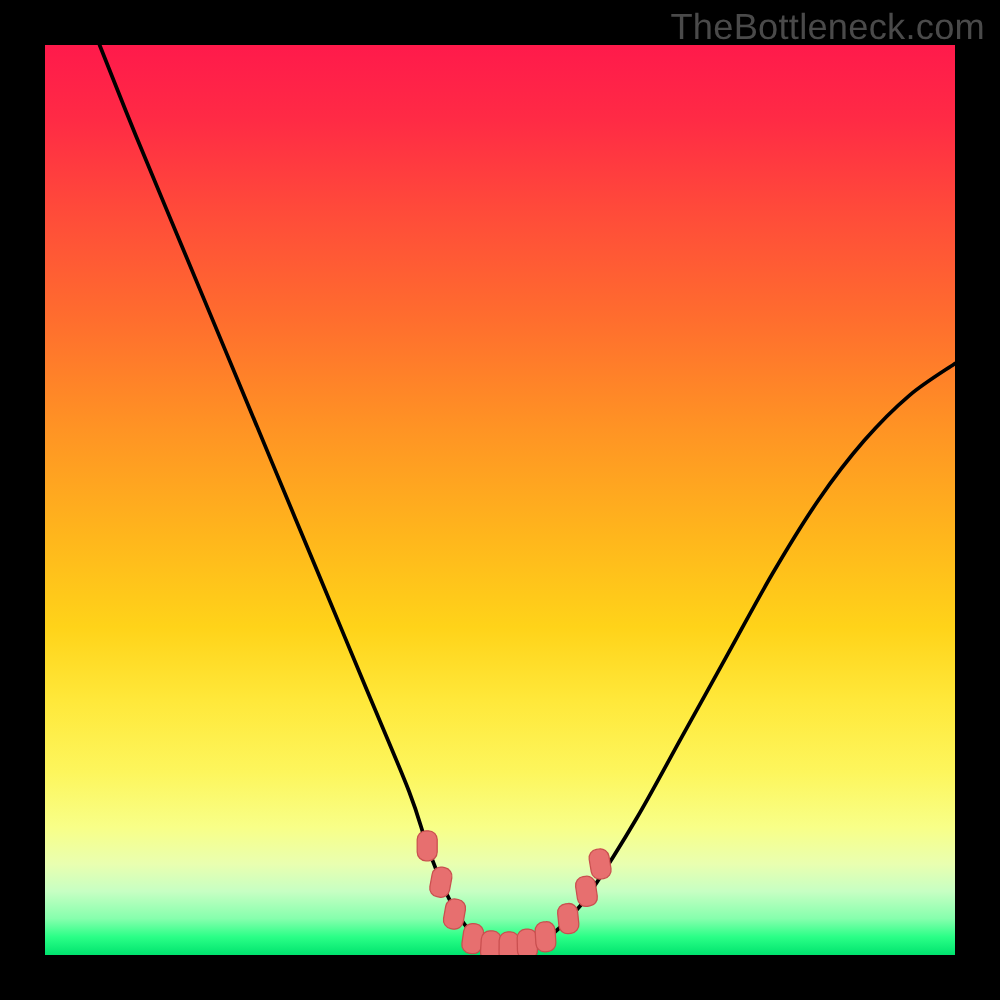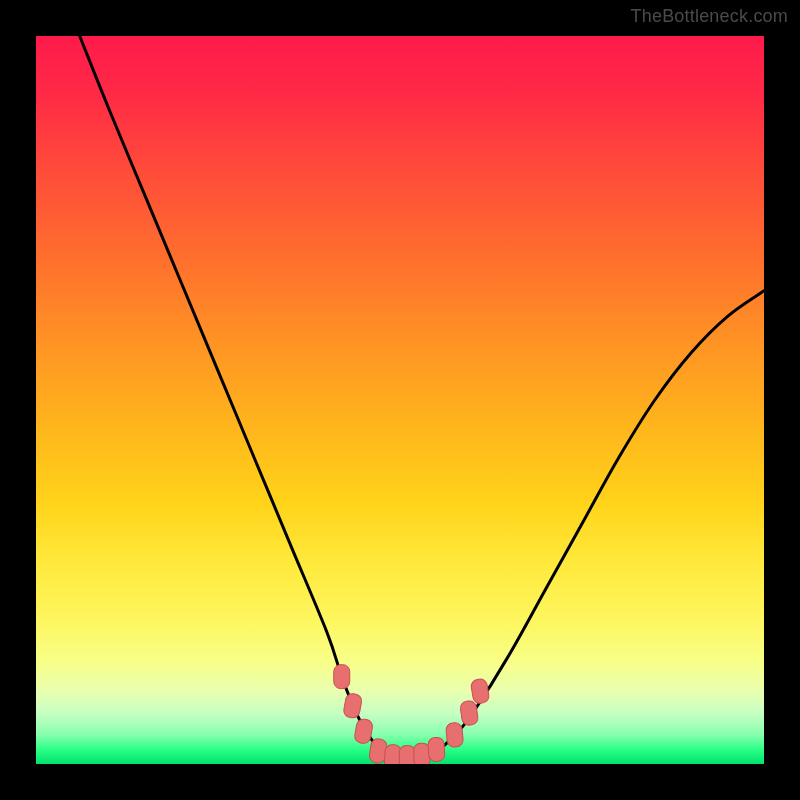--- a/index.html
+++ b/index.html
@@ -47,21 +47,21 @@
     left: 0;
     top: 0;
     width: 728px;
     height: 728px;
   }
   .watermark {
     position: absolute;
     top: 6px;
     right: 12px;
     color: #4a4a4a;
-    font-size: 18px;
+    font-size: 29px;
     letter-spacing: 0.2px;
     user-select: none;
     margin-left: 10px;
   }
 </style>
 </head>
 <body>
 
 <div class="frame">
   <div class="plot-area">

